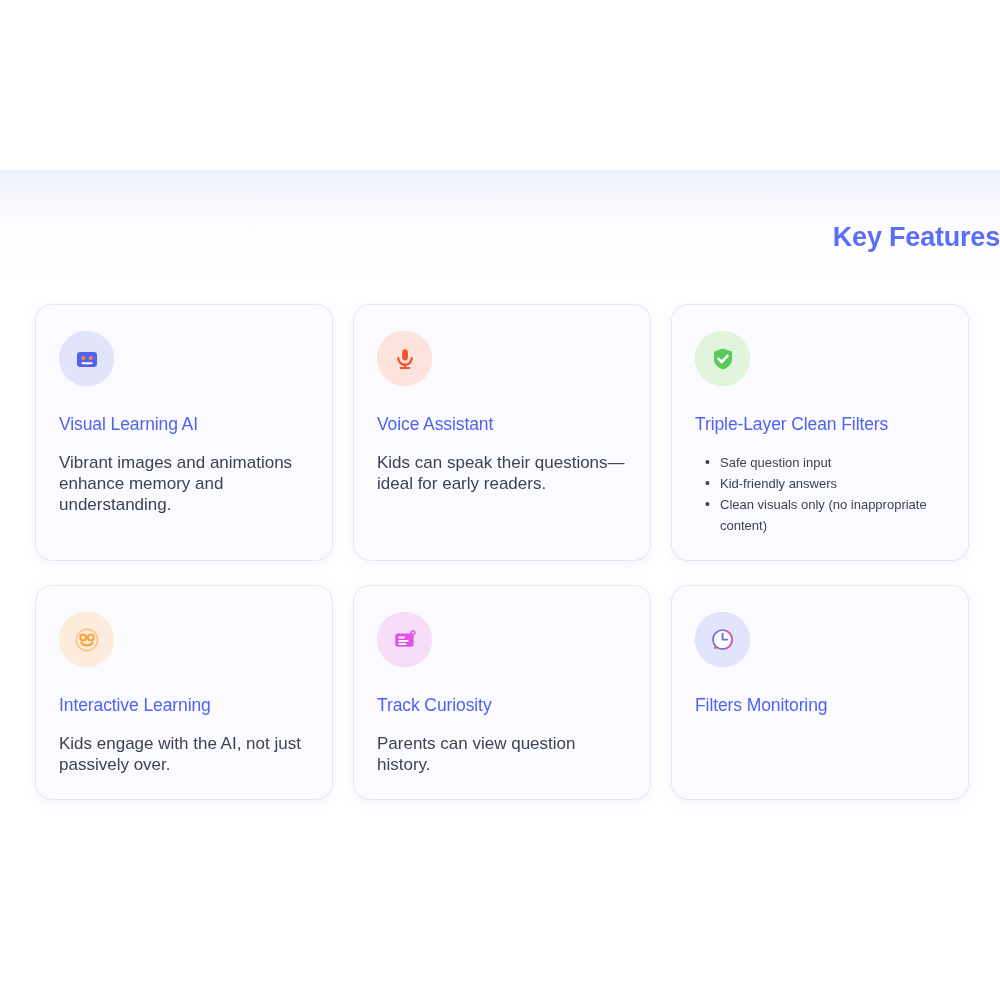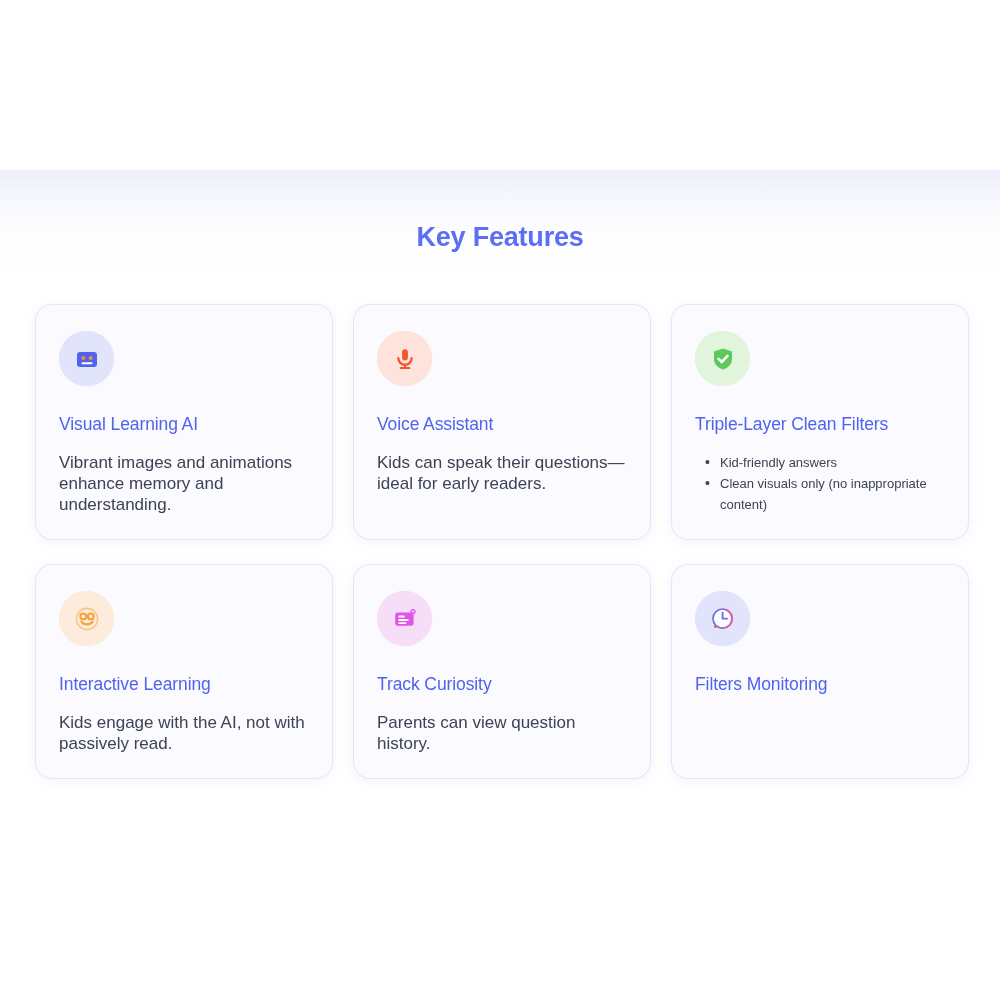--- a/index.html
+++ b/index.html
@@ -43,21 +43,21 @@
     background: linear-gradient(180deg,
                  #eceefc 0px,
                  #f2f4fd 14px,
                  #f8f9fe 34px,
                  #fdfdff 60px,
                  #ffffff 110px,
                  #ffffff 100%);
   }
 
   .section-title {
-    text-align: center;
+    text-align: right;
     font-size: 27px;
     font-weight: bold;
     letter-spacing: -0.2px;
     color: #5b6ef5;
     padding-top: 52px;
   }
 
   
   .cards-grid {
     position: absolute;
@@ -202,39 +202,40 @@
           <span class="halo" style="background:#e6f7e2;"></span>
           <span class="glyph">
             <svg viewBox="0 0 26 26" width="26" height="26">
               <path d="M13 2.4 L22 5.6 V13 c0 5.2 -3.9 8.9 -9 10.5 C7.9 21.9 4 18.2 4 13 V5.6 Z" fill="#5cc95c"></path>
               <path d="M8.6 12.9 l3.1 3.1 l5.8 -6.1" fill="none" stroke="#ffffff" stroke-width="2.6" stroke-linecap="round" stroke-linejoin="round"></path>
             </svg>
           </span>
         </div>
         <div class="card-title">Triple-Layer Clean Filters</div>
         <ul class="card-list">
+          <li><span class="bullet"></span><span>Safe question input</span></li>
           <li><span class="bullet"></span><span>Kid-friendly answers</span></li>
           <li><span class="bullet"></span><span>Clean visuals only (no inappropriate content)</span></li>
         </ul>
       </div>
 
       <div class="feature-card card-row-2">
         <div class="icon-badge" style="background:#fde7d2;">
           <span class="halo" style="background:#fdf0e2;"></span>
           <span class="glyph">
             <svg viewBox="0 0 26 26" width="26" height="26">
               <circle cx="13" cy="13" r="10.6" fill="none" stroke="#f9c58f" stroke-width="1.6"></circle>
               <circle cx="9.2" cy="10.4" r="2.9" fill="none" stroke="#f7a33c" stroke-width="2.1"></circle>
               <circle cx="16.8" cy="10.4" r="2.9" fill="none" stroke="#f7a33c" stroke-width="2.1"></circle>
               <path d="M7.4 15.6 a6.4 5.4 0 0 0 11.2 0" fill="none" stroke="#f7a33c" stroke-width="2.1" stroke-linecap="round"></path>
             </svg>
           </span>
         </div>
         <div class="card-title">Interactive Learning</div>
-        <div class="card-desc">Kids engage with the AI, not with passively read.</div>
+        <div class="card-desc">Kids engage with the AI, not just passively over.</div>
       </div>
 
       <div class="feature-card card-row-2">
         <div class="icon-badge" style="background:#f4d4f7;">
           <span class="halo" style="background:#f8e3fa;"></span>
           <span class="glyph">
             <svg viewBox="0 0 26 26" width="26" height="26">
               <rect x="3.2" y="6.6" width="18.4" height="13.2" rx="2.4" fill="#e055e8"></rect>
               <rect x="6.2" y="9.6" width="6.6" height="2" rx="1" fill="#ffffff"></rect>
               <rect x="6.2" y="13.1" width="10.4" height="1.8" rx="0.9" fill="#ffffff"></rect>

